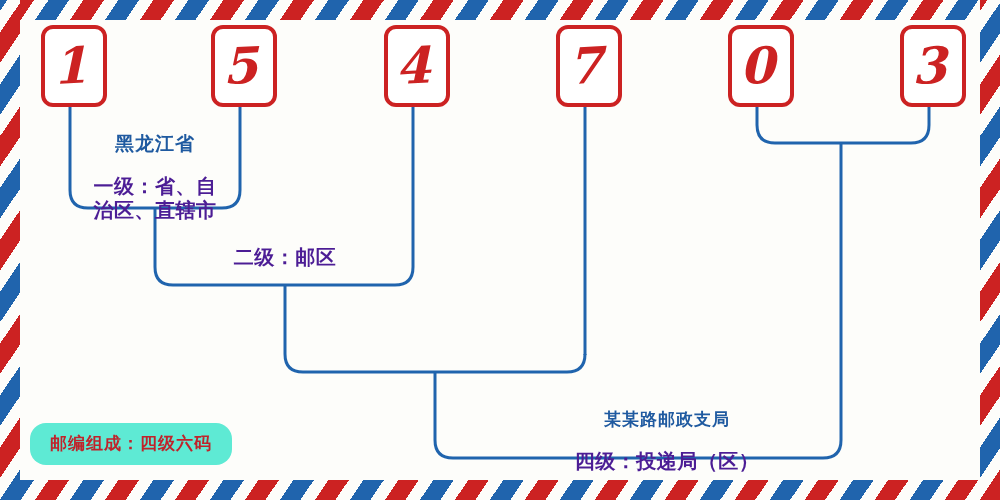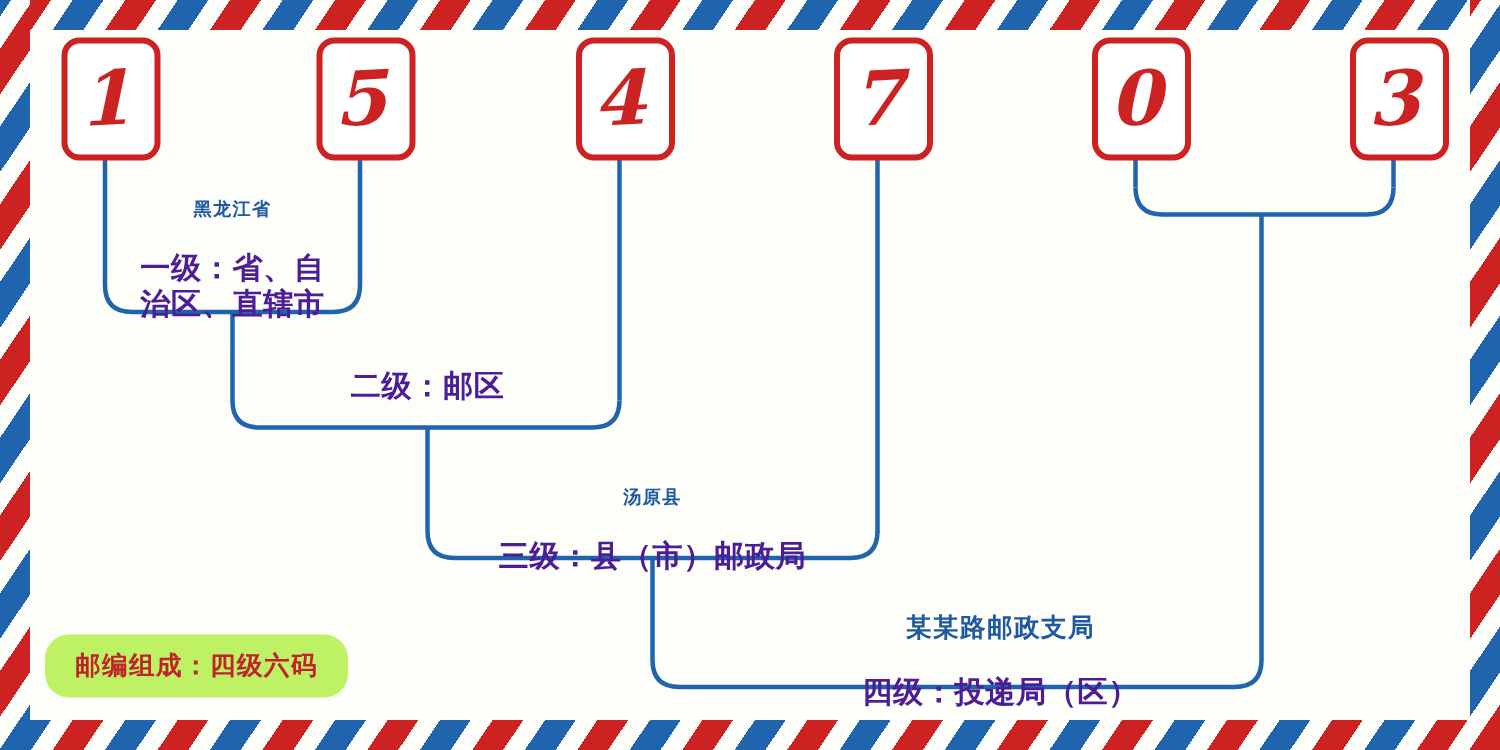--- a/index.html
+++ b/index.html
@@ -104,42 +104,42 @@
     position: absolute;
     z-index: 25;
     text-align: center;
     line-height: 1.18;
     white-space: pre-line;
   }
   .label-title {
     color: #1f5aa0;
     font-family: "DejaVu Serif", serif;
     font-weight: bold;
-    font-size: 12px;
+    font-size: 19px;
     letter-spacing: 1px;
     white-space: pre-line;
   }
   .label-sub {
     color: #4c1d95;
     font-family: "DejaVu Sans", sans-serif;
     font-weight: bold;
     font-size: 20px;
     letter-spacing: 0.5px;
     margin-top: 2px;
     white-space: pre-line;
   }
   .label-title.small { font-size: 17px; }
 
   
   #legend-badge {
     position: absolute;
     left: 30px;
     top: 423px;
     padding: 9px 20px 10px 20px;
-    background: #bef264;
+    background: #5eead4;
     border-radius: 16px;
     z-index: 25;
   }
   #legend-badge .txt {
     color: #c0232b;
     font-family: "DejaVu Serif", serif;
     font-weight: bold;
     font-size: 17px;
     letter-spacing: 1px;
     white-space: nowrap;
@@ -198,24 +198,20 @@
   <div class="node-label" style="left:80px; top:113px; width:150px;">
     <div class="label-title">黑龙江省</div>
     <div class="label-sub">一级：省、自
 治区、直辖市</div>
   </div>
 
   <div class="node-label" style="left:185px; top:225px; width:200px;">
     <div class="label-sub">二级：邮区</div>
   </div>
 
-  <div class="node-label" style="left:310px; top:305px; width:250px;">
-    <div class="label-title">汤原县</div>
-    <div class="label-sub">三级：县（市）邮政局</div>
-  </div>
 
   <div class="node-label" style="left:527px; top:390px; width:280px;">
     <div class="label-title small">某某路邮政支局</div>
     <div class="label-sub">四级：投递局（区）</div>
   </div>
 
 
   <div id="legend-badge">
     <span class="txt">邮编组成：四级六码</span>
   </div>

